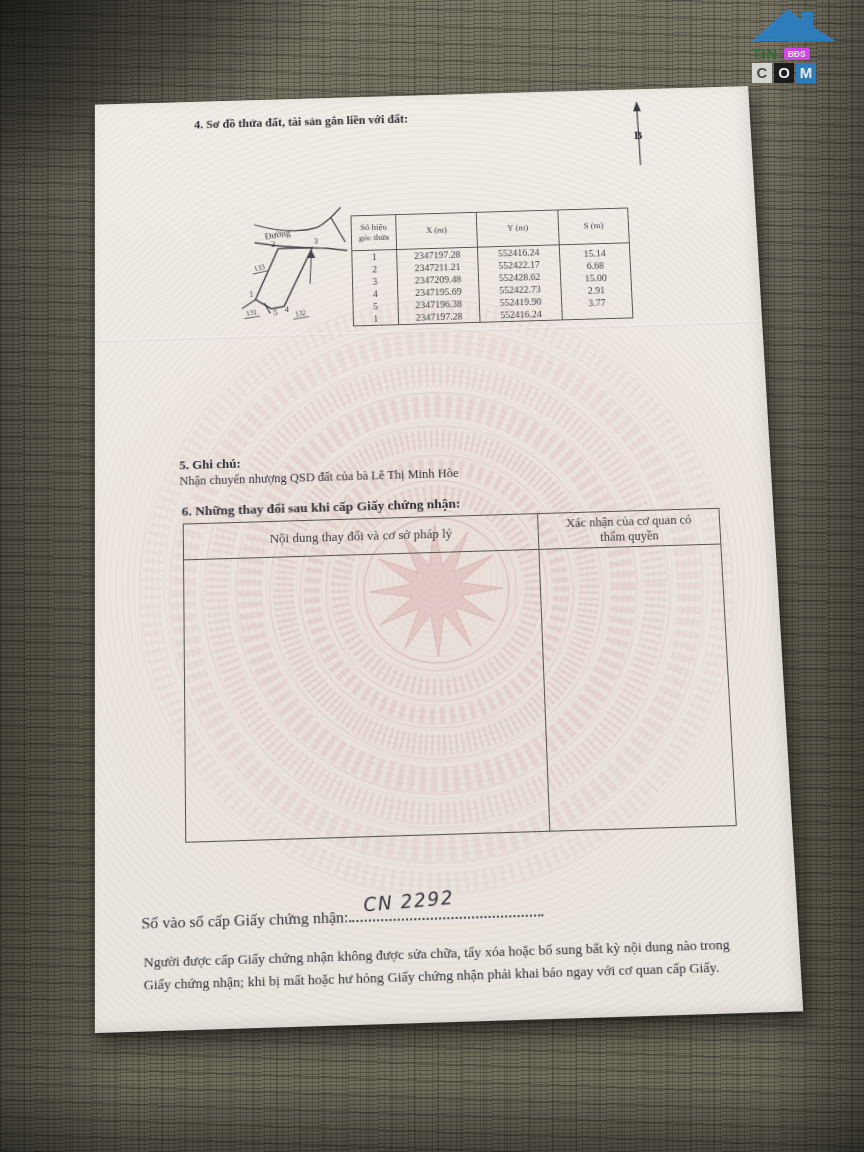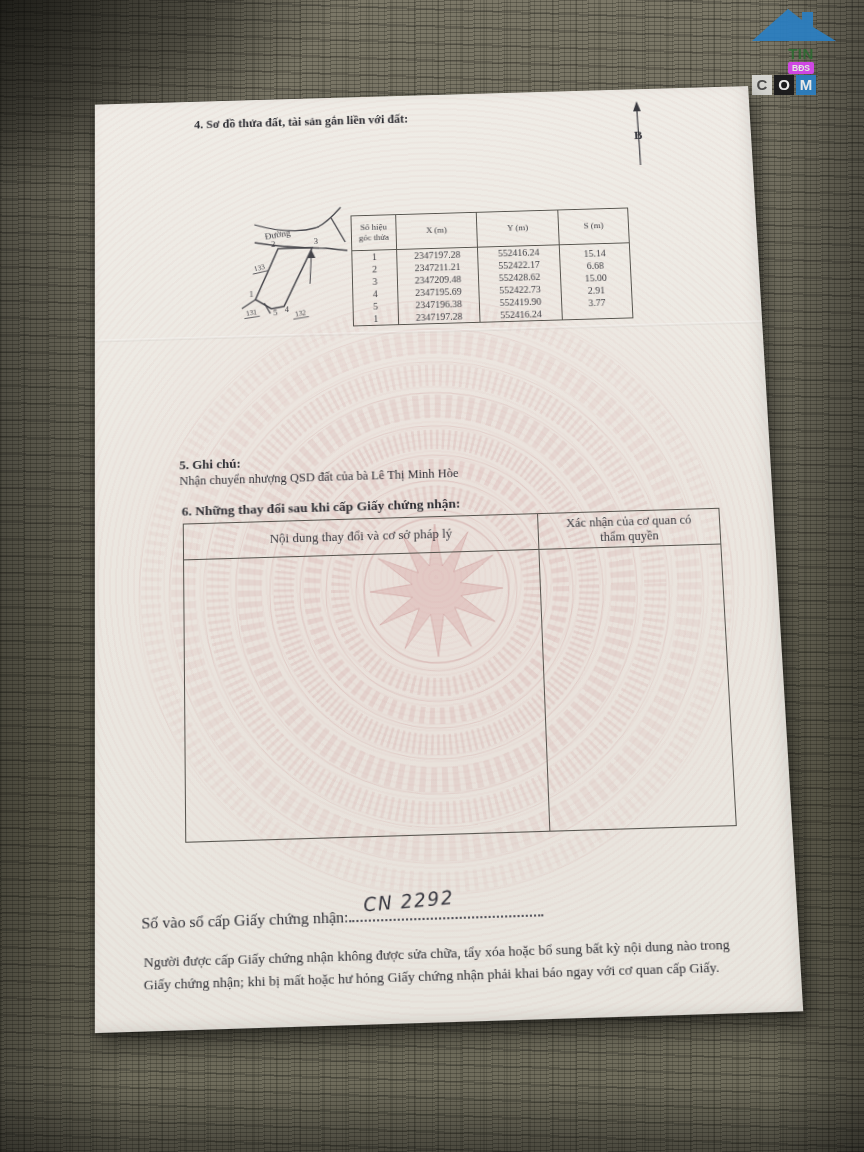--- a/index.html
+++ b/index.html
@@ -71,21 +71,21 @@
         position:relative;vertical-align:baseline;margin-left:1px;}
   .handwriting{
     position:absolute;left:14px;top:-8px;
     font-family:"DejaVu Sans", sans-serif;font-style:italic;font-size:18px;letter-spacing:1.5px;
     color:#35353e;transform:rotate(-3deg);white-space:nowrap;
   }
   .footer{position:absolute;left:47px;top:855px;font-size:13.5px;line-height:21px;color:#2e2e34;}
   .footer div{white-space:nowrap;}
   
   .logo{position:absolute;left:750px;top:5px;width:100px;opacity:.93;font-family:"Liberation Sans",sans-serif;}
-  .logo-line1{margin:-2px 0 1px 2px;display:flex;align-items:center;gap:0;flex-direction:column;}
+  .logo-line1{margin:-2px 0 1px 2px;display:flex;align-items:center;gap:6px;}
   .logo-word{font-weight:bold;font-size:15px;color:#2e6b33;letter-spacing:0.5px;}
   .logo-badge{background:#d946ef;color:#eaf5ea;font-weight:bold;font-size:8.5px;padding:1px 4px;border-radius:2px;}
   .logo-line2{margin-left:2px;display:flex;gap:2px;}
   .logo-line2 span{width:20px;height:20px;display:inline-block;text-align:center;line-height:20px;
     font-weight:bold;font-size:15px;}
   .box-c{background:#dededa;color:#4a4a4a;}
   .box-o{background:#17171a;color:#f4f4f4;}
   .box-m{background:#2b7fc2;color:#f4f4f4;}
   svg text{font-family:"Liberation Serif",serif;fill:#3a3a40;}
 </style>

